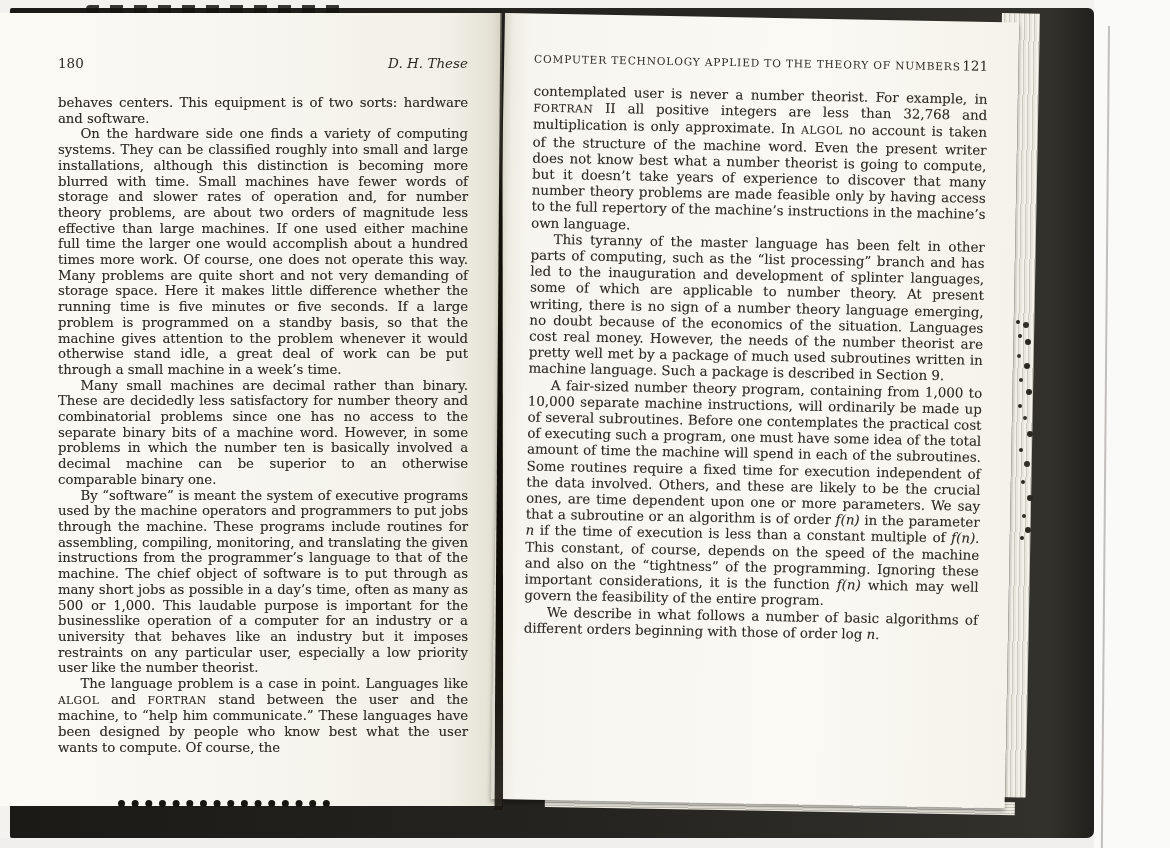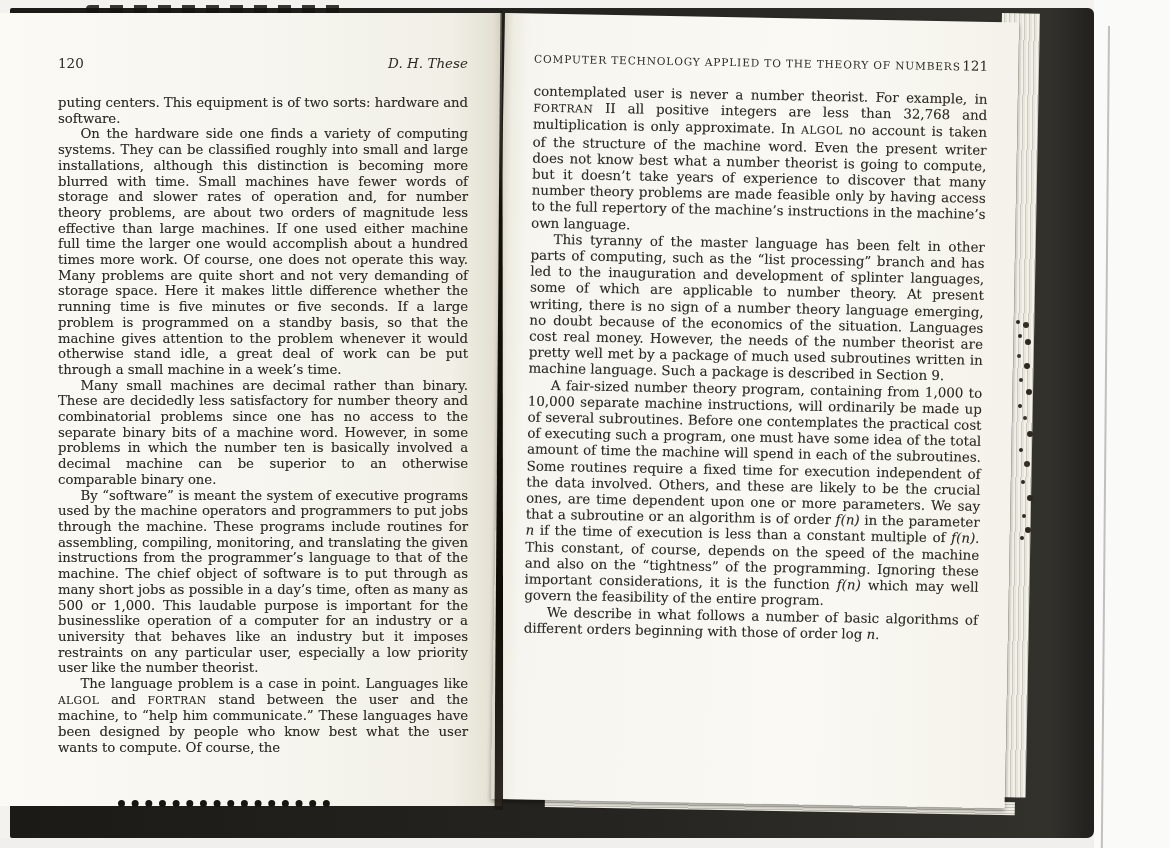--- a/index.html
+++ b/index.html
@@ -140,25 +140,25 @@
 
   <div class="fore-edge"></div>
   <div class="bottom-edge-lines"></div>
   <div class="ink-marks"></div>
   <div class="top-dashes"></div>
   <div class="bottom-dots"></div>
 
   <div class="page page-left">
     <div class="inner-left">
       <div class="header-row">
-        <span class="pagenum">120</span>
+        <span class="pagenum">180</span>
         <span class="running-italic">D. H. These</span>
       </div>
       <div class="body-text">
-          <p>puting centers. This equipment is of two sorts: hardware and software.</p>
+          <p>behaves centers. This equipment is of two sorts: hardware and software.</p>
           <p class="indent">On the hardware side one finds a variety of computing systems. They can be classified roughly into small and large installations, although this distinction is becoming more blurred with time. Small machines have fewer words of storage and slower rates of operation and, for number theory problems, are about two orders of magnitude less effective than large machines. If one used either machine full time the larger one would accomplish about a hundred times more work. Of course, one does not operate this way. Many problems are quite short and not very demanding of storage space. Here it makes little difference whether the running time is five minutes or five seconds. If a large problem is programmed on a standby basis, so that the machine gives attention to the problem whenever it would otherwise stand idle, a great deal of work can be put through a small machine in a week’s time.</p>
           <p class="indent">Many small machines are decimal rather than binary. These are decidedly less satisfactory for number theory and combinatorial problems since one has no access to the separate binary bits of a machine word. However, in some problems in which the number ten is basically involved a decimal machine can be superior to an otherwise comparable binary one.</p>
           <p class="indent">By “software” is meant the system of executive programs used by the machine operators and programmers to put jobs through the machine. These programs include routines for assembling, compiling, monitoring, and translating the given instructions from the programmer’s language to that of the machine. The chief object of software is to put through as many short jobs as possible in a day’s time, often as many as 500 or 1,000. This laudable purpose is important for the businesslike operation of a computer for an industry or a university that behaves like an industry but it imposes restraints on any particular user, especially a low priority user like the number theorist.</p>
           <p class="indent">The language problem is a case in point. Languages like <span class="sc">ALGOL</span> and <span class="sc">FORTRAN</span> stand between the user and the machine, to “help him communicate.” These languages have been designed by people who know best what the user wants to compute. Of course, the</p>
         </div>
     </div>
   </div>
 
   <div class="page page-right">
     <div class="inner-right">

